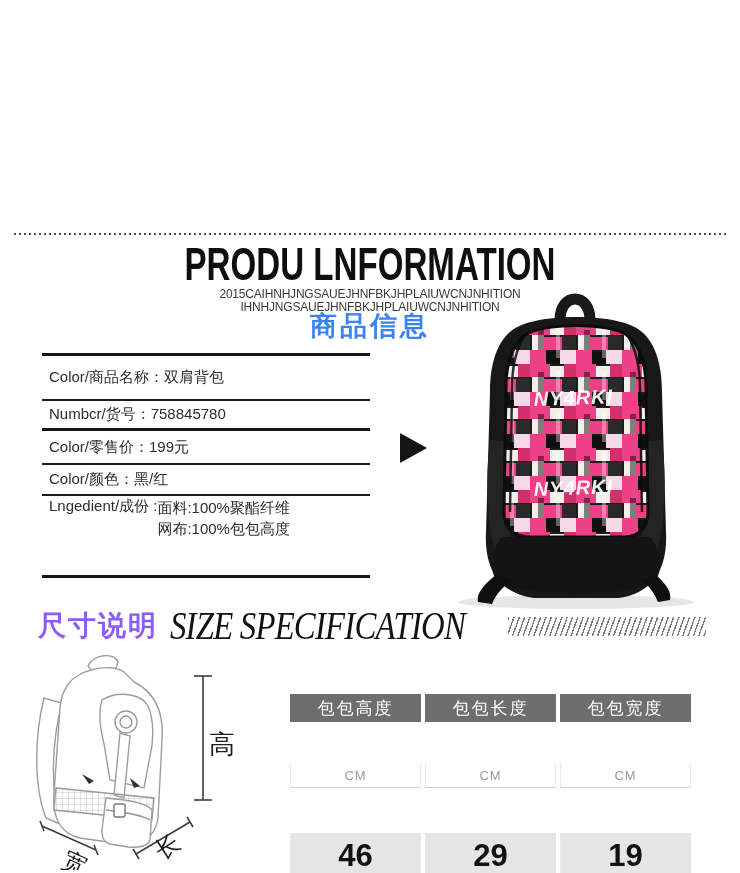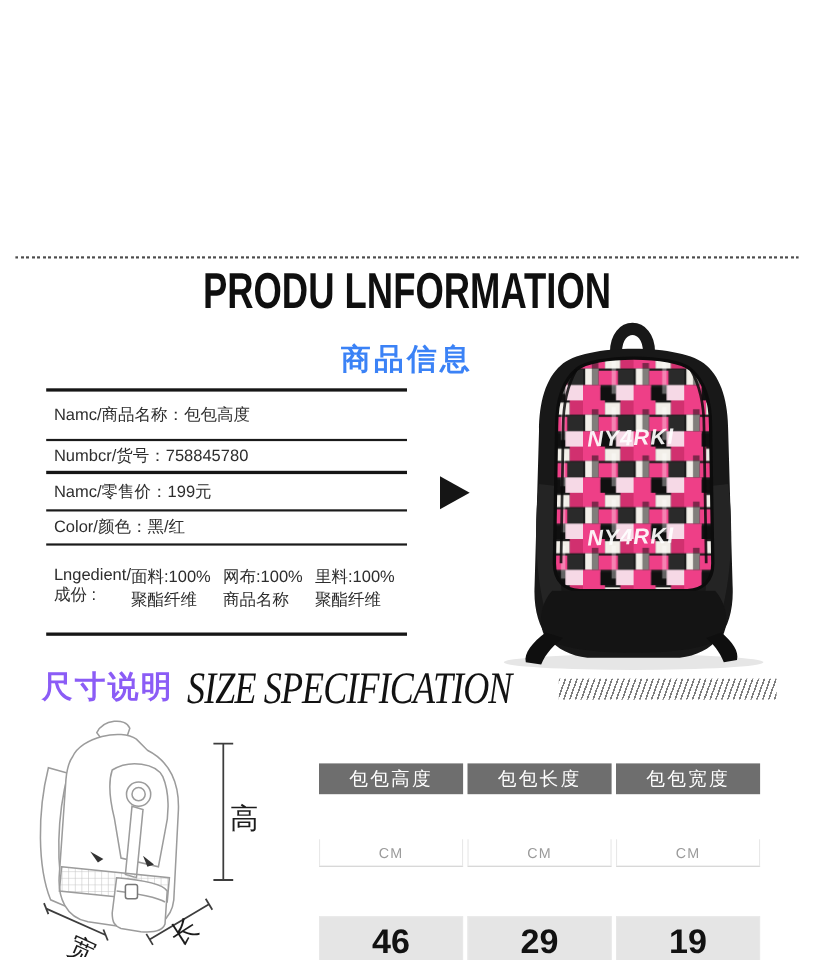--- a/index.html
+++ b/index.html
@@ -26,22 +26,22 @@
     left:0;top:310px;width:740px;text-align:center;
     font-size:27px;font-weight:600;color:#3b82f6;letter-spacing:3px;line-height:32px;
   }
   
   .spec-table{left:42px;top:353px;width:328px;border-top:3px solid #161616;color:#2d2d2d;}
   .spec-row{display:flex;align-items:center;padding-left:7px;font-size:15px;box-sizing:border-box;}
   .r1{height:45px;border-bottom:2px solid #1b1b1b;}
   .r2{height:30px;border-bottom:3px solid #161616;}
   .r3{height:34px;border-bottom:2px solid #1b1b1b;}
   .r4{height:31px;border-bottom:2px solid #1b1b1b;text-align:center;}
-  .r5{height:82px;border-bottom:3px solid #161616;align-items:flex-start;padding-top:18px;}
-  .ing-lines{display:flex;flex-direction:row;line-height:21px;}
+  .r5{height:82px;border-bottom:3px solid #161616;align-items:flex-start;padding-top:1px;}
+  .ing-lines{display:flex;flex-direction:column;line-height:21px;}
   
   .play-triangle{
     left:400px;top:433px;width:0;height:0;
     border-top:15px solid transparent;border-bottom:15px solid transparent;
     border-left:27px solid #151515;
   }
   
   .photo-wrap{left:438px;top:280px;width:276px;height:332px;}
   
   .size-title-cn{
@@ -80,33 +80,34 @@
   svg text{font-family:"Liberation Sans",sans-serif;}
 </style>
 </head>
 <body>
 
 <div class="page">
 
   <div class="abs dashed-divider"></div>
 
   <div class="abs main-title">PRODU LNFORMATION</div>
+  <div class="abs sub-line sub1">2015CAIHNHJNGSAUEJHNFBKJHPLAIUWCNJNHITION</div>
+  <div class="abs sub-line sub2">IHNHJNGSAUEJHNFBKJHPLAIUWCNJNHITION</div>
   <div class="abs cn-title">商品信息</div>
 
   <div class="abs spec-table">
-    <div class="spec-row r1">Namc/商品名称：包包高度</div>
+    <div class="spec-row r1">Color/商品名称：双肩背包</div>
     <div class="spec-row r2">Numbcr/货号：758845780</div>
-    <div class="spec-row r3">Namc/零售价：199元</div>
+    <div class="spec-row r3">Color/零售价：199元</div>
     <div class="spec-row r4">Color/颜色：黑/红</div>
     <div class="spec-row r5">
       <span>Lngedient/成份 :</span>
       <span class="ing-lines">
         <span>面料:100%聚酯纤维</span>
-        <span>网布:100%商品名称</span>
-        <span>里料:100%聚酯纤维</span>
+        <span>网布:100%包包高度</span>
       </span>
     </div>
   </div>
 
   <div class="abs play-triangle"></div>
 
   <div class="abs photo-wrap">
     <svg width="276" height="332" viewBox="0 0 276 332">
       <defs>
         <pattern id="camo" width="46" height="42" patternUnits="userSpaceOnUse">

